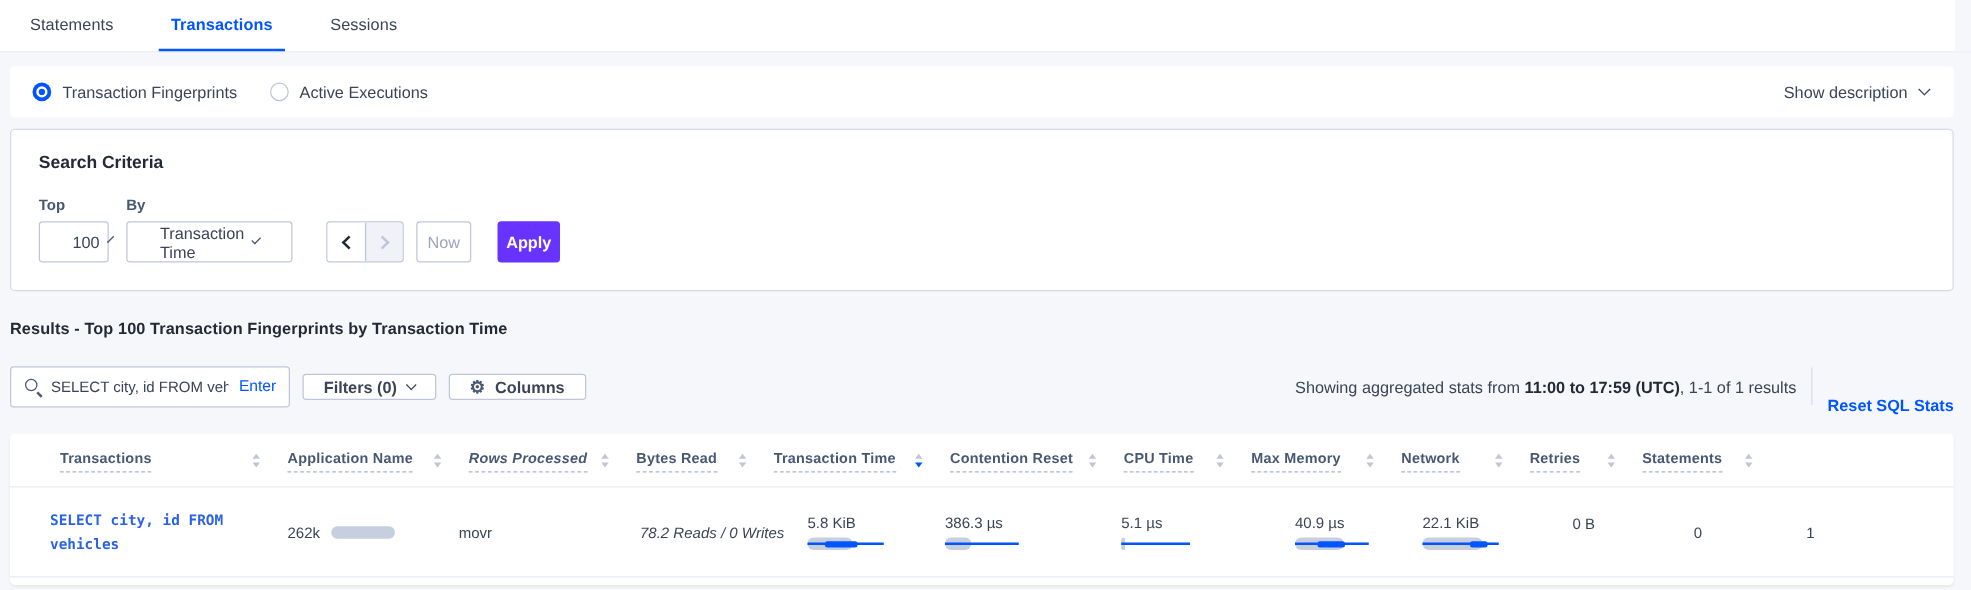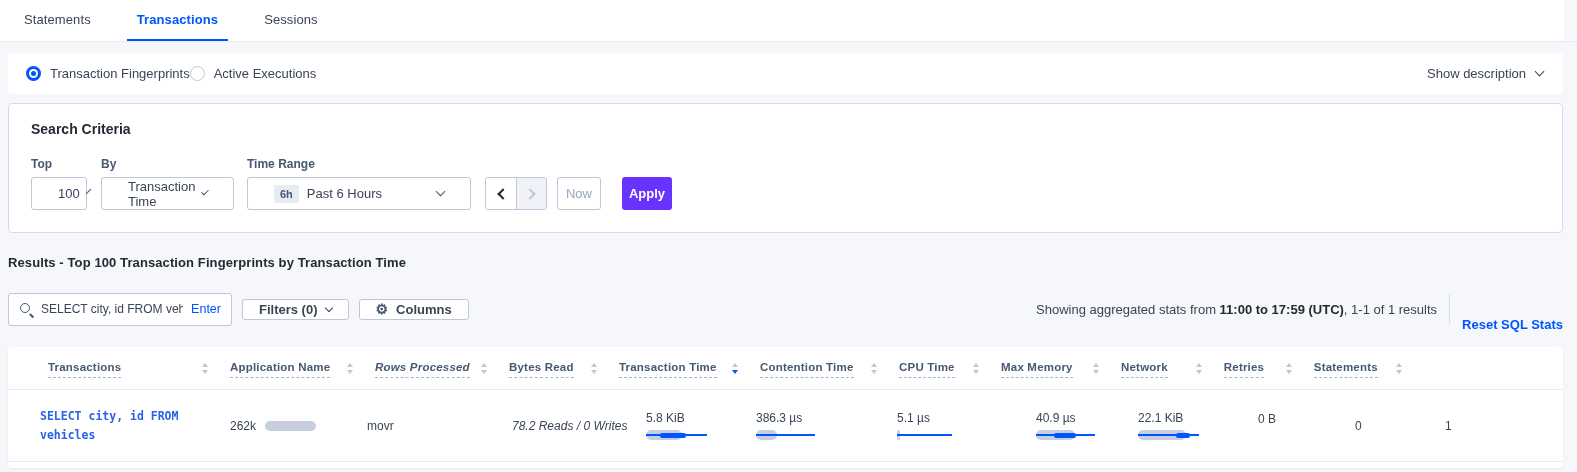--- a/index.html
+++ b/index.html
@@ -25,21 +25,21 @@
   .scroll-strip { position:absolute; right:0; top:0; width:13px; height:41px; background:#F5F7FA; }
 
   .content { padding:11px 14px 0 8px; }
 
   
   .radio-panel {
     background:#fff; border-radius:4px; height:41px;
     display:flex; align-items:center; justify-content:space-between;
     padding:0 20px 0 18px;
   }
-  .radio-group { display:flex; align-items:flex-end; }
+  .radio-group { display:flex; align-items:flex-end; gap:26px; }
   .radio-opt { display:flex; align-items:center; gap:9px; cursor:pointer; }
   .radio-outer { width:15px; height:15px; border-radius:50%; background:#0055FF; display:flex; align-items:center; justify-content:center; }
   .radio-mid { width:9px; height:9px; border-radius:50%; background:#fff; display:flex; align-items:center; justify-content:center; }
   .radio-dot { width:5px; height:5px; border-radius:50%; background:#0055FF; }
   .radio-off { width:15px; height:15px; border-radius:50%; background:#fff; border:1px solid #C0C6D9; }
   .radio-label { font-size:13px; color:#394455; }
   .show-desc { display:flex; align-items:center; gap:10px; color:#394455; font-size:13px; cursor:pointer; }
   .chev { width:7px; height:7px; border-right:1.6px solid #394455; border-bottom:1.6px solid #394455; transform:rotate(45deg); margin-top:-4px; }
 
   
@@ -180,28 +180,20 @@
           <span class="chev"></span>
         </div>
       </div>
       <div class="field f-by">
         <span class="field-label">By</span>
         <div class="select sel-by">
           <span>Transaction Time</span>
           <span class="chev"></span>
         </div>
       </div>
-      <div class="field">
-        <span class="field-label">Time Range</span>
-        <div class="select sel-range">
-          <span class="range-badge">6h</span>
-          <span>Past 6 Hours</span>
-          <span class="chev"></span>
-        </div>
-      </div>
       <div class="nav-group">
         <div class="nav-btn">
             <span class="ang-left"></span>
           </div>
         <div class="nav-btn disabled">
             <span class="ang-right"></span>
           </div>
       </div>
       <div class="now-btn">Now</div>
       <div class="apply-btn">Apply</div>
@@ -262,21 +254,21 @@
           </span>
       </div>
       <div class="th c6 sort-desc">
         <span class="th-label">Transaction Time</span>
         <span class="sorter">
             <span class="arr-up"></span>
             <span class="arr-down"></span>
           </span>
       </div>
       <div class="th c7">
-        <span class="th-label">Contention Time</span>
+        <span class="th-label">Contention Reset</span>
         <span class="sorter">
             <span class="arr-up"></span>
             <span class="arr-down"></span>
           </span>
       </div>
       <div class="th c8">
         <span class="th-label">CPU Time</span>
         <span class="sorter">
             <span class="arr-up"></span>
             <span class="arr-down"></span>

